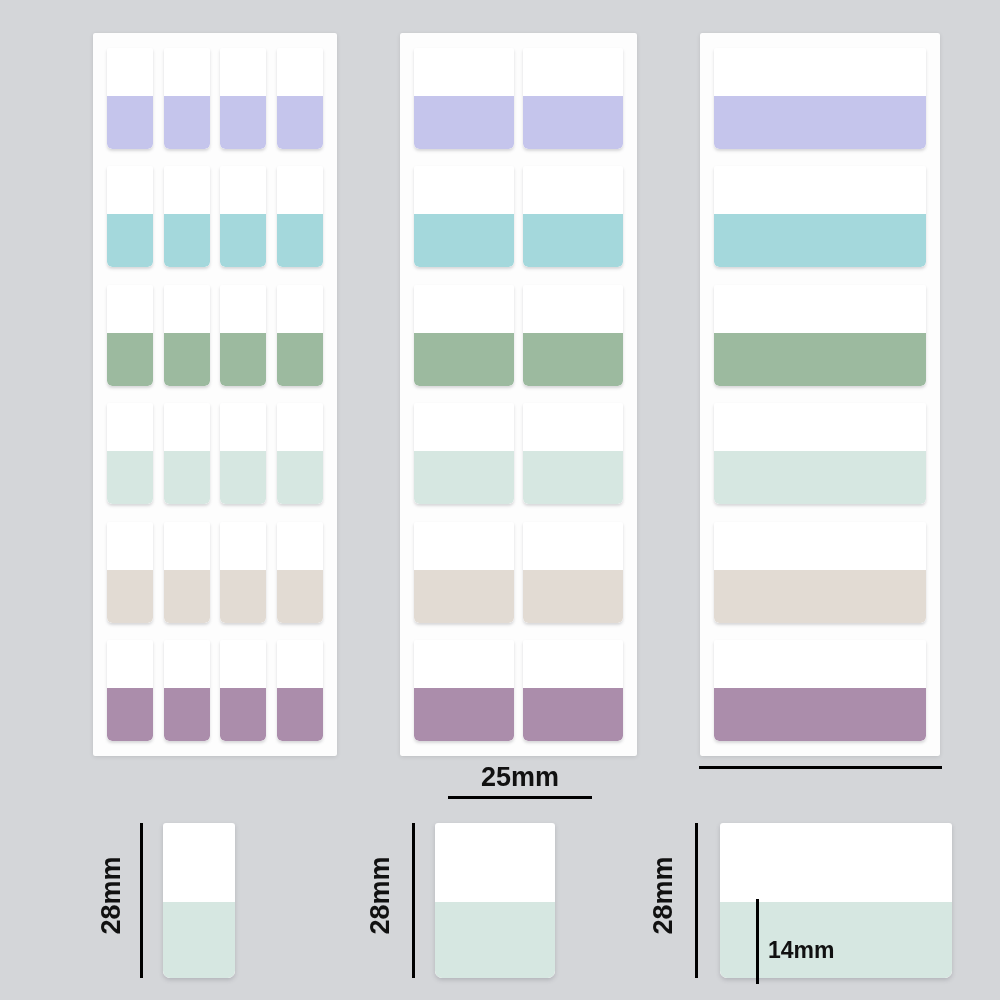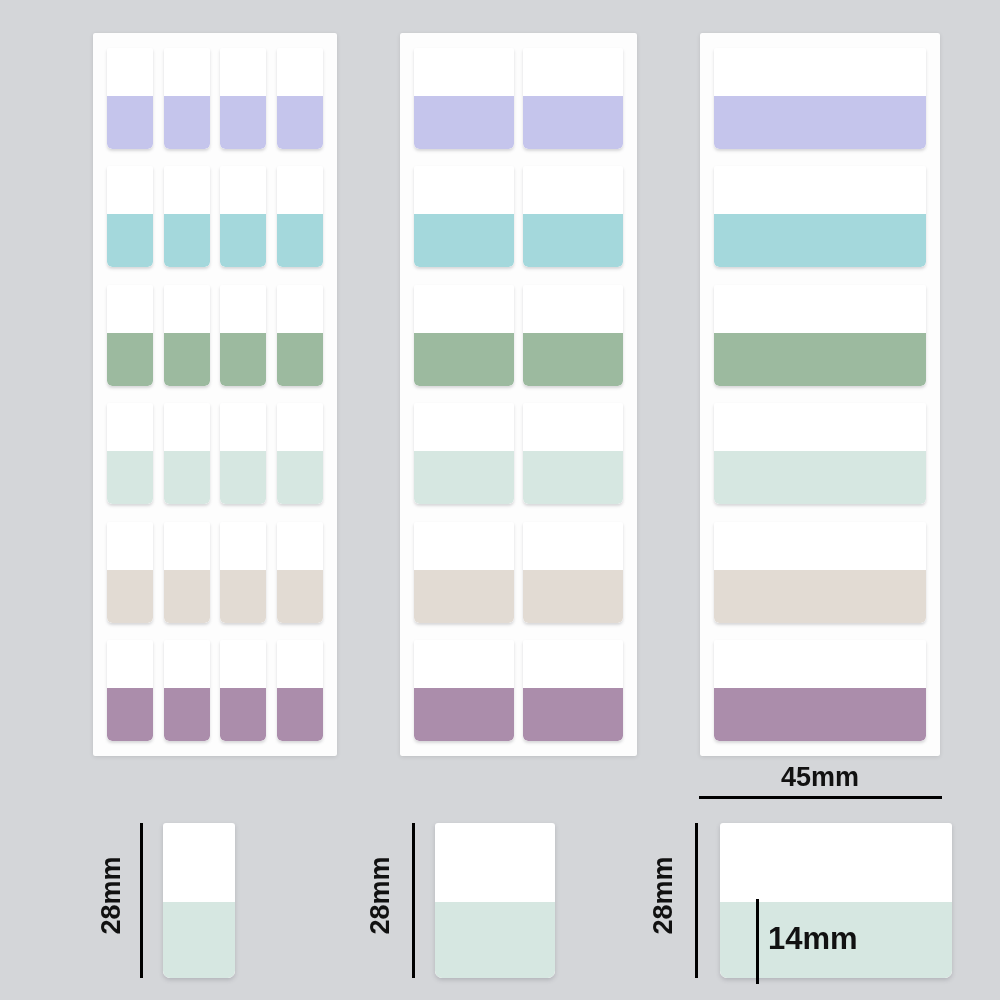--- a/index.html
+++ b/index.html
@@ -110,25 +110,26 @@
     text-align: center;
   }
   .inner-rule {
     position: absolute;
     width: 3px;
     background: #000000;
     z-index: 5;
   }
   .inner-label {
     position: absolute;
-    font-size: 31px;
+    font-size: 23px;
     font-weight: bold;
     color: #111111;
     white-space: nowrap;
     z-index: 6;
+    margin-top: 16px;
   }
 </style>
 </head>
 <body style="background: rgb(212, 214, 217);">
 
 <div id="stage">
 
   <div class="sheet" id="sheet1" style="left:93px; top:33px; width:244px; height:723px;">
     <div class="sheet-inner" id="sheet1-inner" style="padding:15px 14px;">
         <div class="tab-row" style="height: 101px;">
@@ -263,20 +264,24 @@
         <div class="tab-row" style="height: 101px;">
           <div class="tab" style="width: 100px; height: 101px;">
             <div class="tab-color" style="height: 53px; background: rgb(171, 141, 171);"></div>
           </div>
           <div class="tab" style="width: 100px; height: 101px;">
             <div class="tab-color" style="height: 53px; background: rgb(171, 141, 171);"></div>
           </div>
         </div>
       </div>
   </div>
+  <div class="size-caption" style="left:390px; top:762px; width:260px;">
+    <span class="txt">25mm</span>
+    <span class="rule" style="width:144px;"></span>
+  </div>
 
   <div class="sheet" id="sheet3" style="left:700px; top:33px; width:240px; height:723px;">
     <div class="sheet-inner" id="sheet3-inner" style="padding:15px 14px;">
         <div class="tab-row" style="height: 101px;">
           <div class="tab" style="width: 212px; height: 101px;">
             <div class="tab-color" style="height: 53px; background: rgb(197, 197, 236);"></div>
           </div>
         </div>
         <div class="tab-row" style="height: 101px;">
           <div class="tab" style="width: 212px; height: 101px;">
@@ -299,21 +304,20 @@
           </div>
         </div>
         <div class="tab-row" style="height: 101px;">
           <div class="tab" style="width: 212px; height: 101px;">
             <div class="tab-color" style="height: 53px; background: rgb(171, 141, 171);"></div>
           </div>
         </div>
       </div>
   </div>
   <div class="size-caption" style="left:690px; top:762px; width:260px;">
-    <span class="txt">45mm</span>
     <span class="rule" style="width:243px;"></span>
   </div>
 
   <div class="sample-group" style="left:60px; top:815px; width:180px; height:180px;">
     <div class="v-label" style="left:-4px; top:65px; width:110px;">28mm</div>
     <div class="v-rule" style="left:80px; top:8px; height:155px;"></div>
     <div class="sample-tab" id="sample1" style="left:103px; top:8px; width:72px; height:155px;">
       <div class="sample-color" id="sample1-color" style="height: 76px; background: rgb(214, 231, 225);"></div>
     </div>
   </div>

